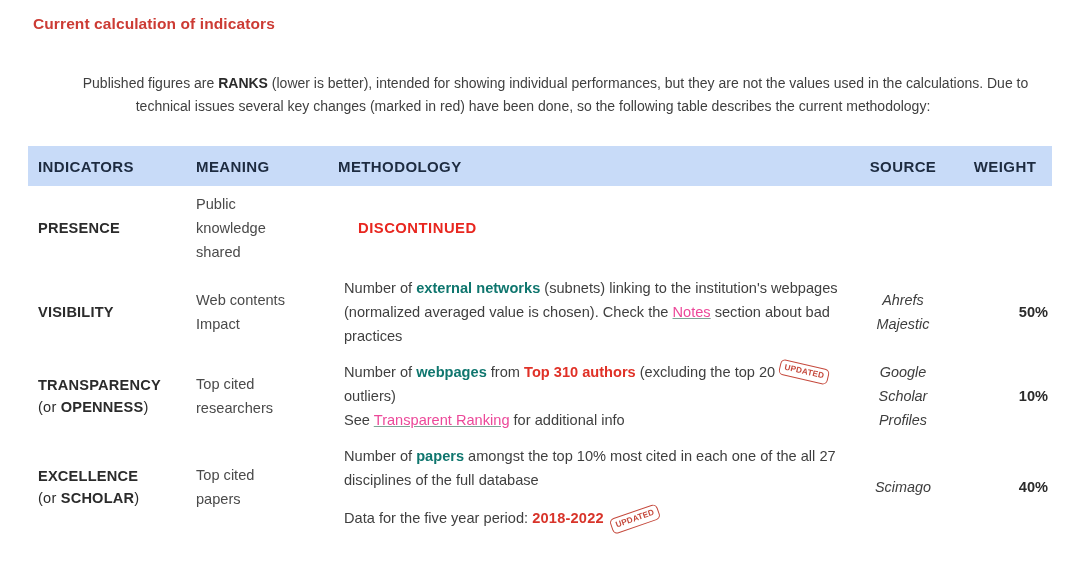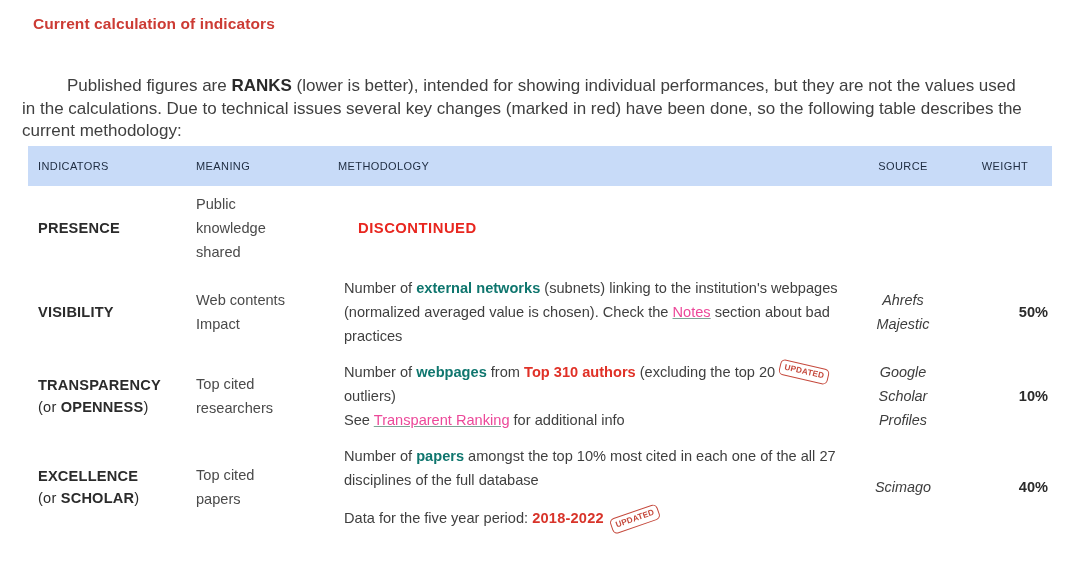--- a/index.html
+++ b/index.html
@@ -22,45 +22,45 @@
     top: 15px;
     font-size: 15.5px;
     font-weight: bold;
     color: #cc3b34;
     letter-spacing: 0.1px;
   }
 
   
   .intro {
     position: absolute;
-    left: 22px;
+    left: 33px;
     top: 58px;
     width: 1000px;
-    font-size: 17px;
+    font-size: 14px;
     line-height: 22.5px;
     color: #3f3f3f;
     text-indent: 45px;
-    text-align: left;
+    text-align: center;
   }
   .intro b { color: #2a2a2a; font-weight: bold; }
 
   
   .tbl {
     position: absolute;
     left: 28px;
     top: 146px;
     width: 1024px;
     border-collapse: collapse;
     table-layout: fixed;
   }
   .tbl thead th {
     background: #c8dbf8;
     color: #1d2b40;
-    font-size: 11px;
-    font-weight: normal;
+    font-size: 15px;
+    font-weight: bold;
     letter-spacing: 0.4px;
     height: 40px;
     padding: 0 0 0 0;
     vertical-align: middle;
     border: none;
   }
   .th-indicators { text-align: left;  padding-left: 10px !important; }
   .th-meaning    { text-align: left;  padding-left: 8px  !important; margin-top: 39px; }
   .th-method     { text-align: left;  padding-left: 10px !important; }
   .th-source     { text-align: center; }

